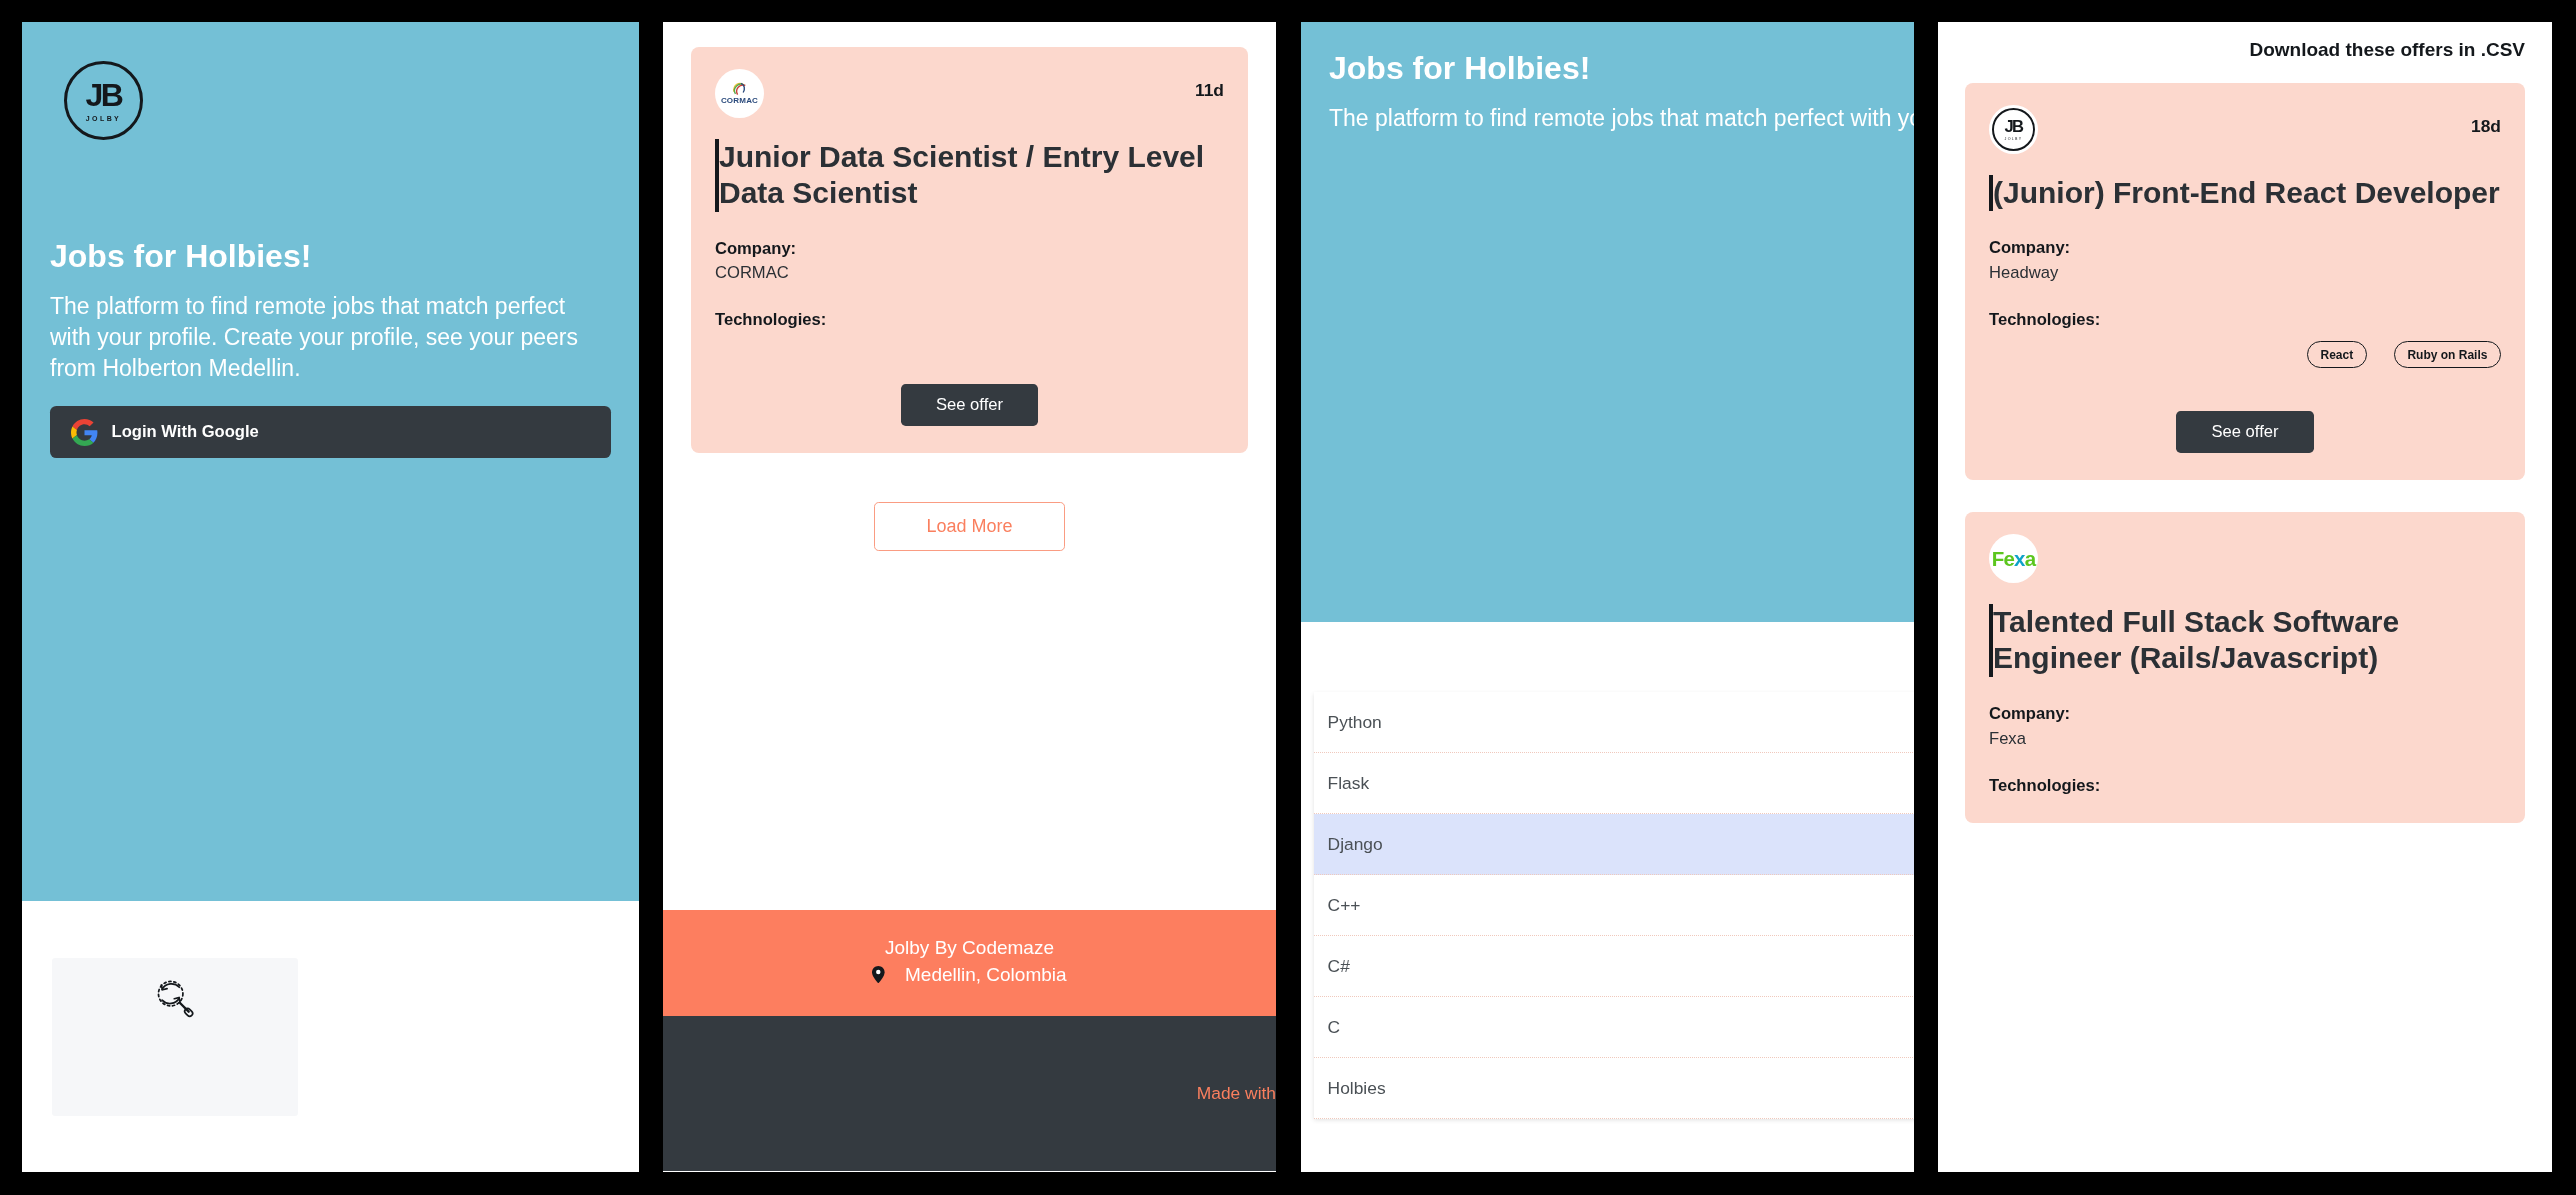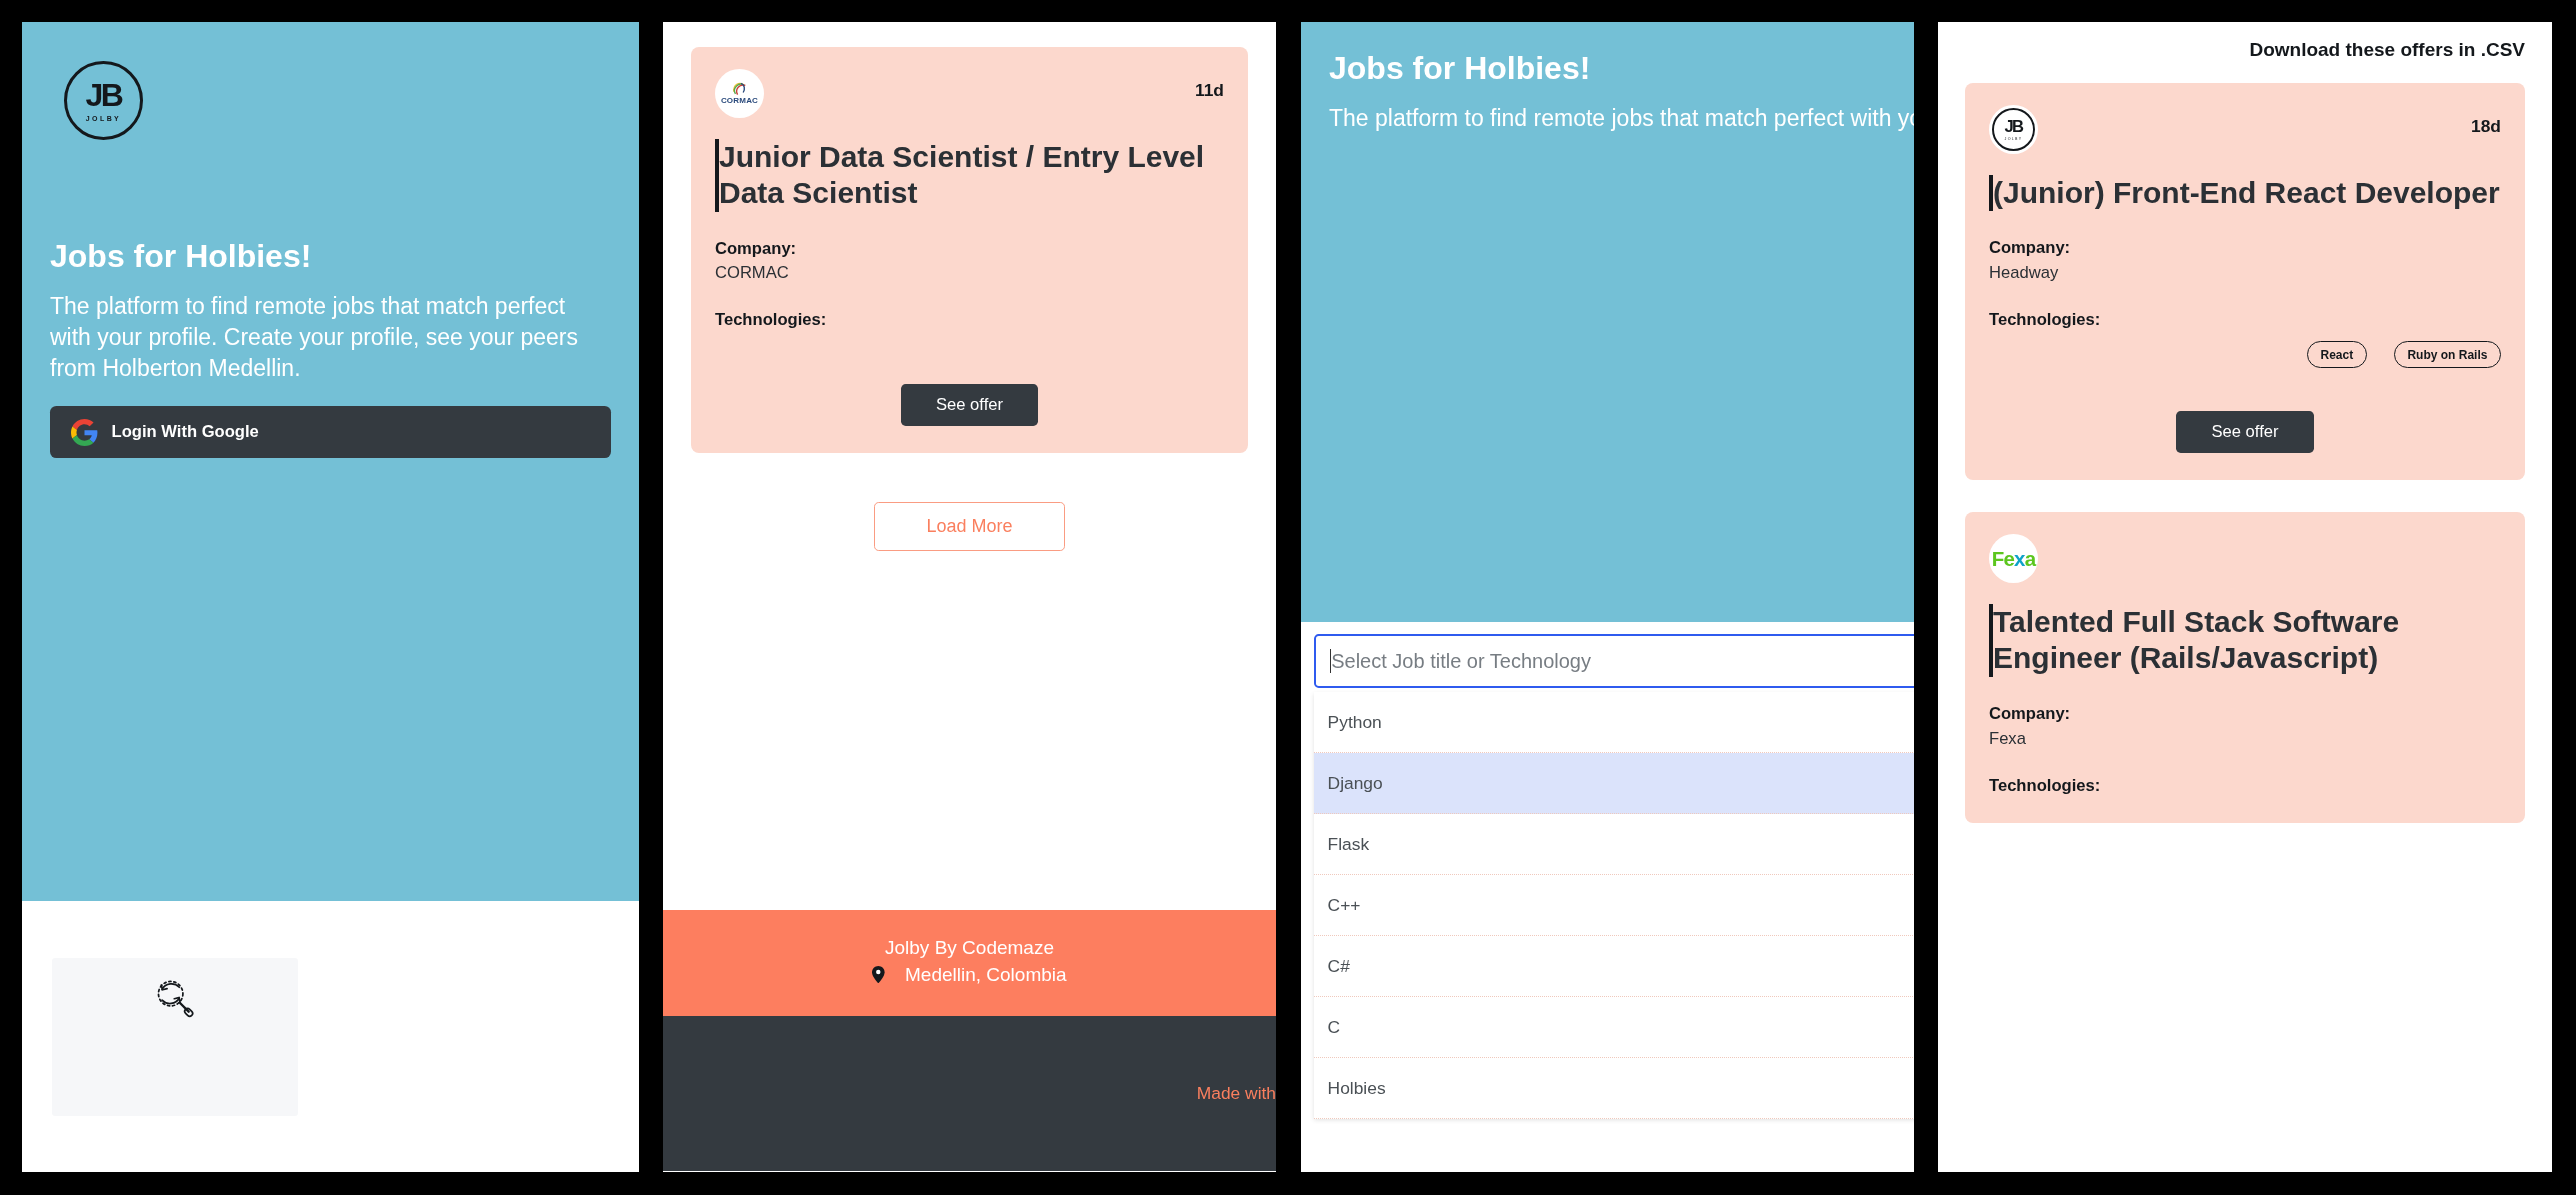--- a/index.html
+++ b/index.html
@@ -266,28 +266,24 @@
       <span class="made">Made with</span>
     </div>
   </div>
 
   <div class="panel" id="panel-3">
     <div class="p3-hero">
       <div class="spacer-top"></div>
       <div class="p3-title">Jobs for Holbies!</div>
       <div class="p3-sub">The platform to find remote jobs that match perfect with your profile. Create your profile, see your peers from Holberton Medellin.</div>
     </div>
-    <div class="select-box">
-      <span class="select-caret"></span>
-      <span class="select-placeholder">Select Job title or Technology</span>
-    </div>
     <div class="dropdown">
         <div class="dd-item">Python</div>
+        <div class="dd-item">Flask</div>
         <div class="dd-item active">Django</div>
-        <div class="dd-item">Flask</div>
         <div class="dd-item">C++</div>
         <div class="dd-item">C#</div>
         <div class="dd-item">C</div>
         <div class="dd-item">Holbies</div>
       </div>
   </div>
 
   <div class="panel" id="panel-4">
     <div class="p4-head">Download these offers in .CSV</div>
     <div class="p4-body">

